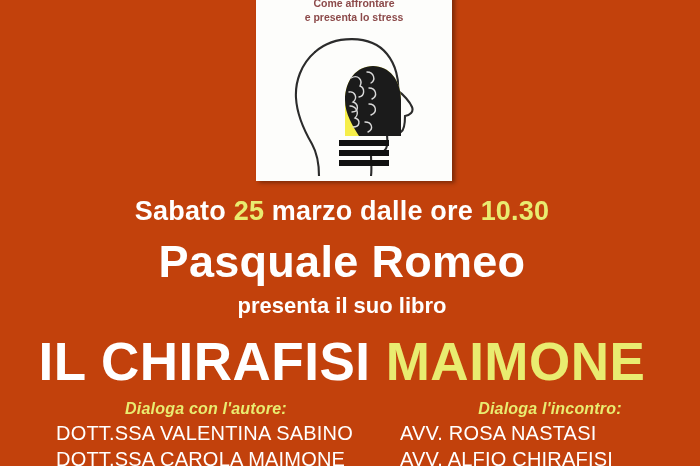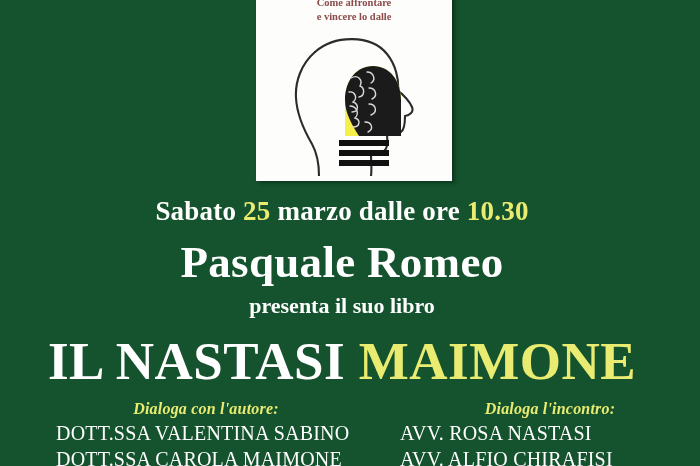--- a/index.html
+++ b/index.html
@@ -11,23 +11,22 @@
     height: 466px;
     overflow: hidden;
     background: #04265a;
     font-family: "Liberation Sans", sans-serif;
     position: relative;
   }
 
   #poster {
     position: absolute;
     inset: 0;
-    background: #14532d;
+    background: #c2410c;
     overflow: hidden;
-    font-family: Liberation Serif, serif;
   }
 
   
   #book-cover {
     position: absolute;
     left: 256px;
     top: -62px;
     width: 196px;
     height: 243px;
     background: #fdfdfb;
@@ -121,21 +120,21 @@
 </style>
 </head>
 <body>
 
 <div id="poster">
 
   <div id="book-cover">
 
     <div id="cover-subtitle">
       <div>Come affrontare</div>
-      <div>e vincere lo dalle</div>
+      <div>e presenta lo stress</div>
     </div>
 
     <svg id="cover-art" viewBox="0 0 150 140">
 
       <path d="M36 16 C55 -1 92 -2 108 18 C117 29 120 44 119 55
                C124 58 131 66 133 71 C135 76 131 79 126 80
                C126 88 125 94 122 96 C118 99 112 98 108 97
                C108 104 110 111 105 115 C101 118 96 118 92 118
                C92 126 93 133 92 140" fill="none" stroke="#2b2b2b" stroke-width="2.1" stroke-linecap="round"></path>
       <path d="M36 16 C22 28 16 46 17 62 C18 80 26 96 33 108
@@ -169,21 +168,21 @@
     <span>marzo</span>
     <span>dalle ore</span>
     <span class="accent">10.30</span>
   </div>
 
   <div id="speaker-name" class="center-line">Pasquale Romeo</div>
 
   <div id="presenta-line" class="center-line">presenta il suo libro</div>
 
   <div id="headline" class="center-line">
-    <span>IL NASTASI</span>
+    <span>IL CHIRAFISI</span>
     <span class="accent">MAIMONE</span>
   </div>
 
   <div id="credits">
     <div class="credit-col" id="credit-col-left">
       <div class="credit-heading">Dialoga con l'autore:</div>
       <div class="credit-name">DOTT.SSA VALENTINA SABINO</div>
       <div class="credit-name">DOTT.SSA CAROLA MAIMONE</div>
     </div>
     <div class="credit-col" id="credit-col-right">

